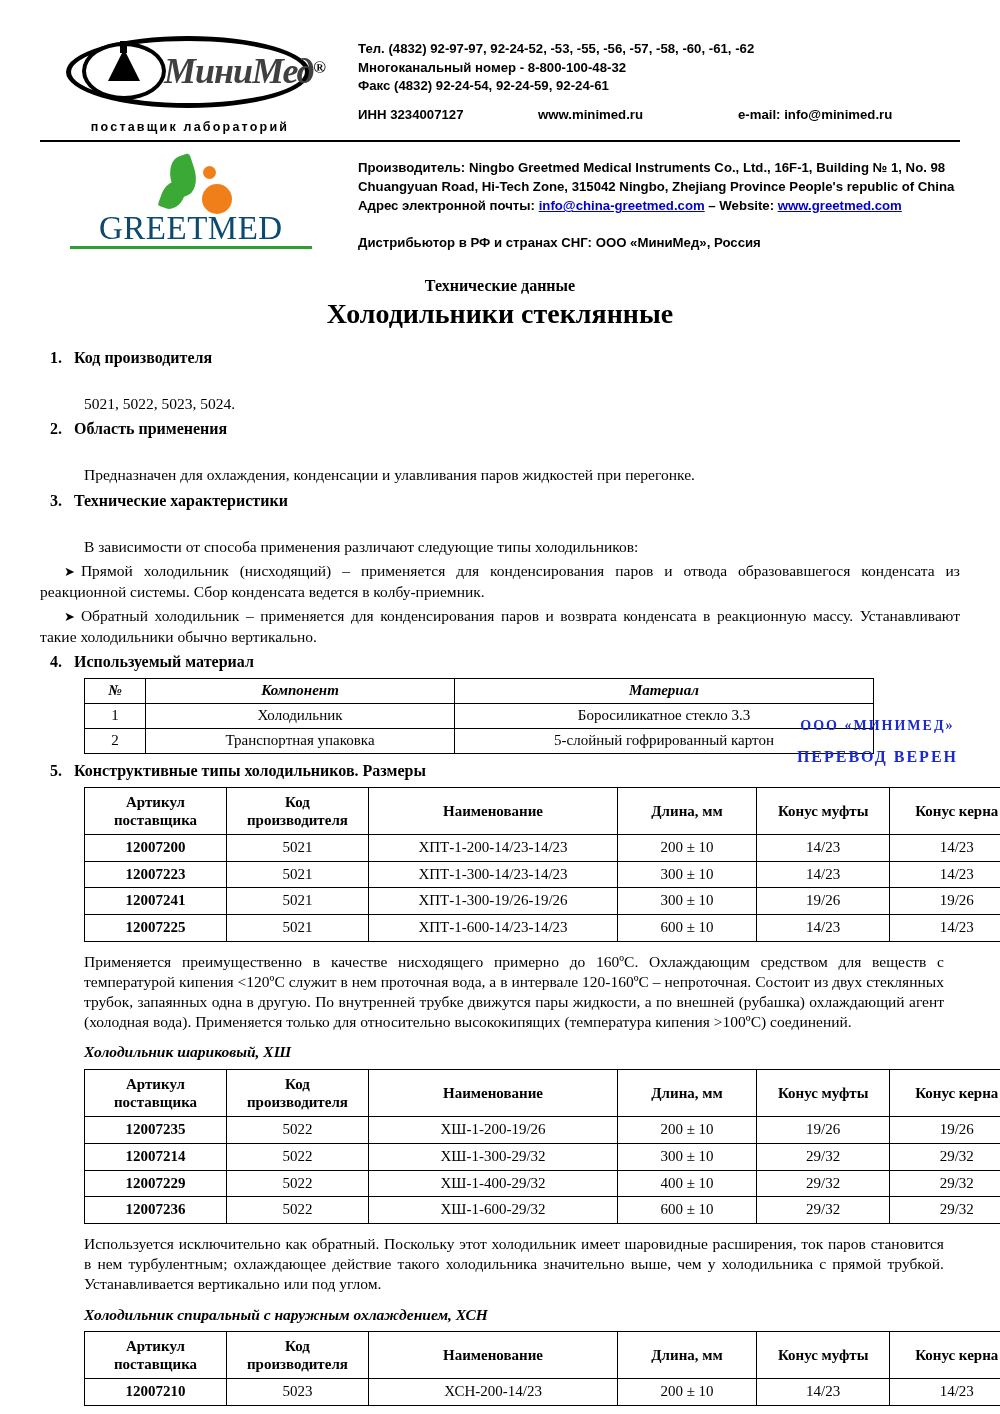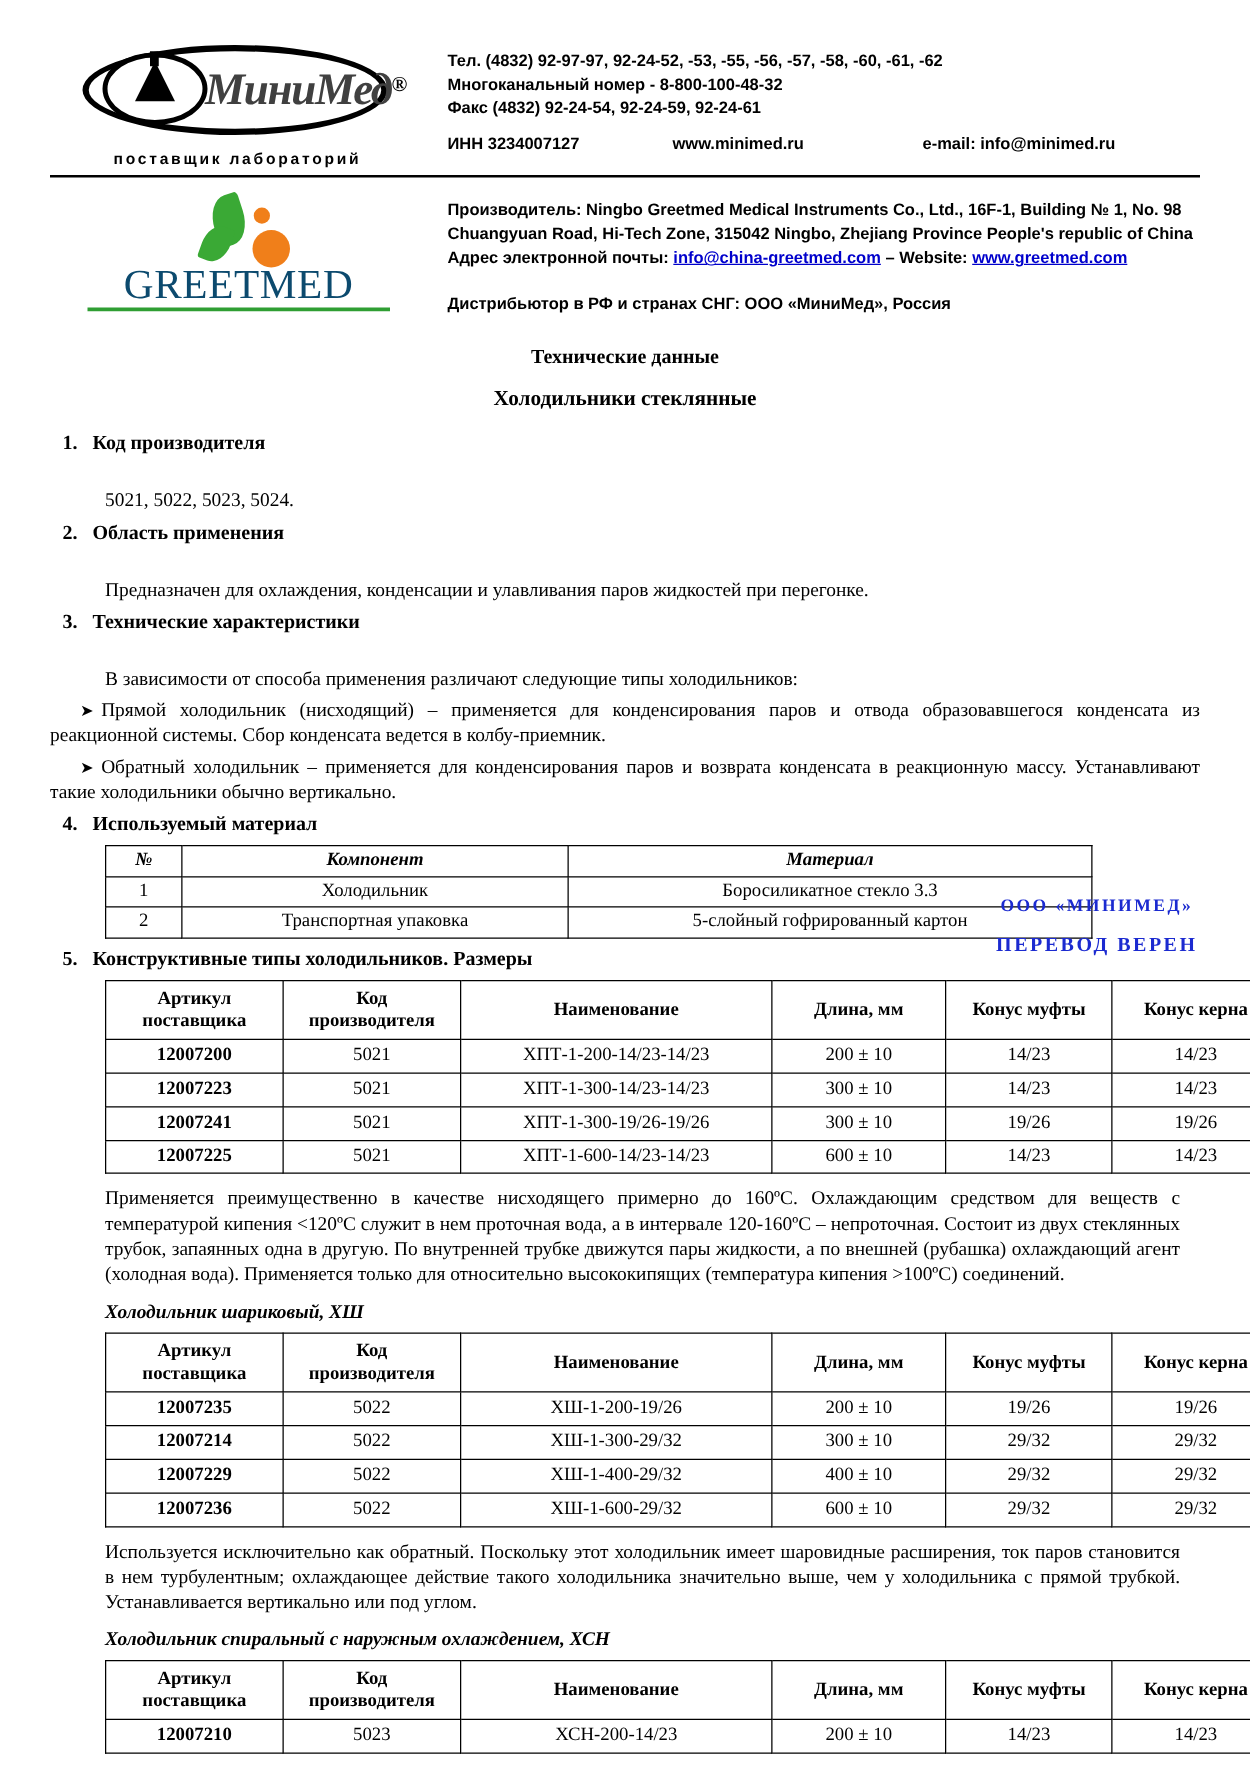--- a/index.html
+++ b/index.html
@@ -216,22 +216,21 @@
   }
   .doc-kicker {
     text-align: center;
     font-weight: bold;
     font-size: 16px;
     margin-top: 22px;
   }
   .doc-title {
     text-align: center;
     font-weight: bold;
-    font-size: 17px;
-    margin-top: 12px;
+    font-size: 28px;
     margin-bottom: 14px;
   }
   .section {
     margin-bottom: 4px;
   }
   .sec-head {
     font-weight: bold;
     font-size: 16px;
     display: flex;
   }

